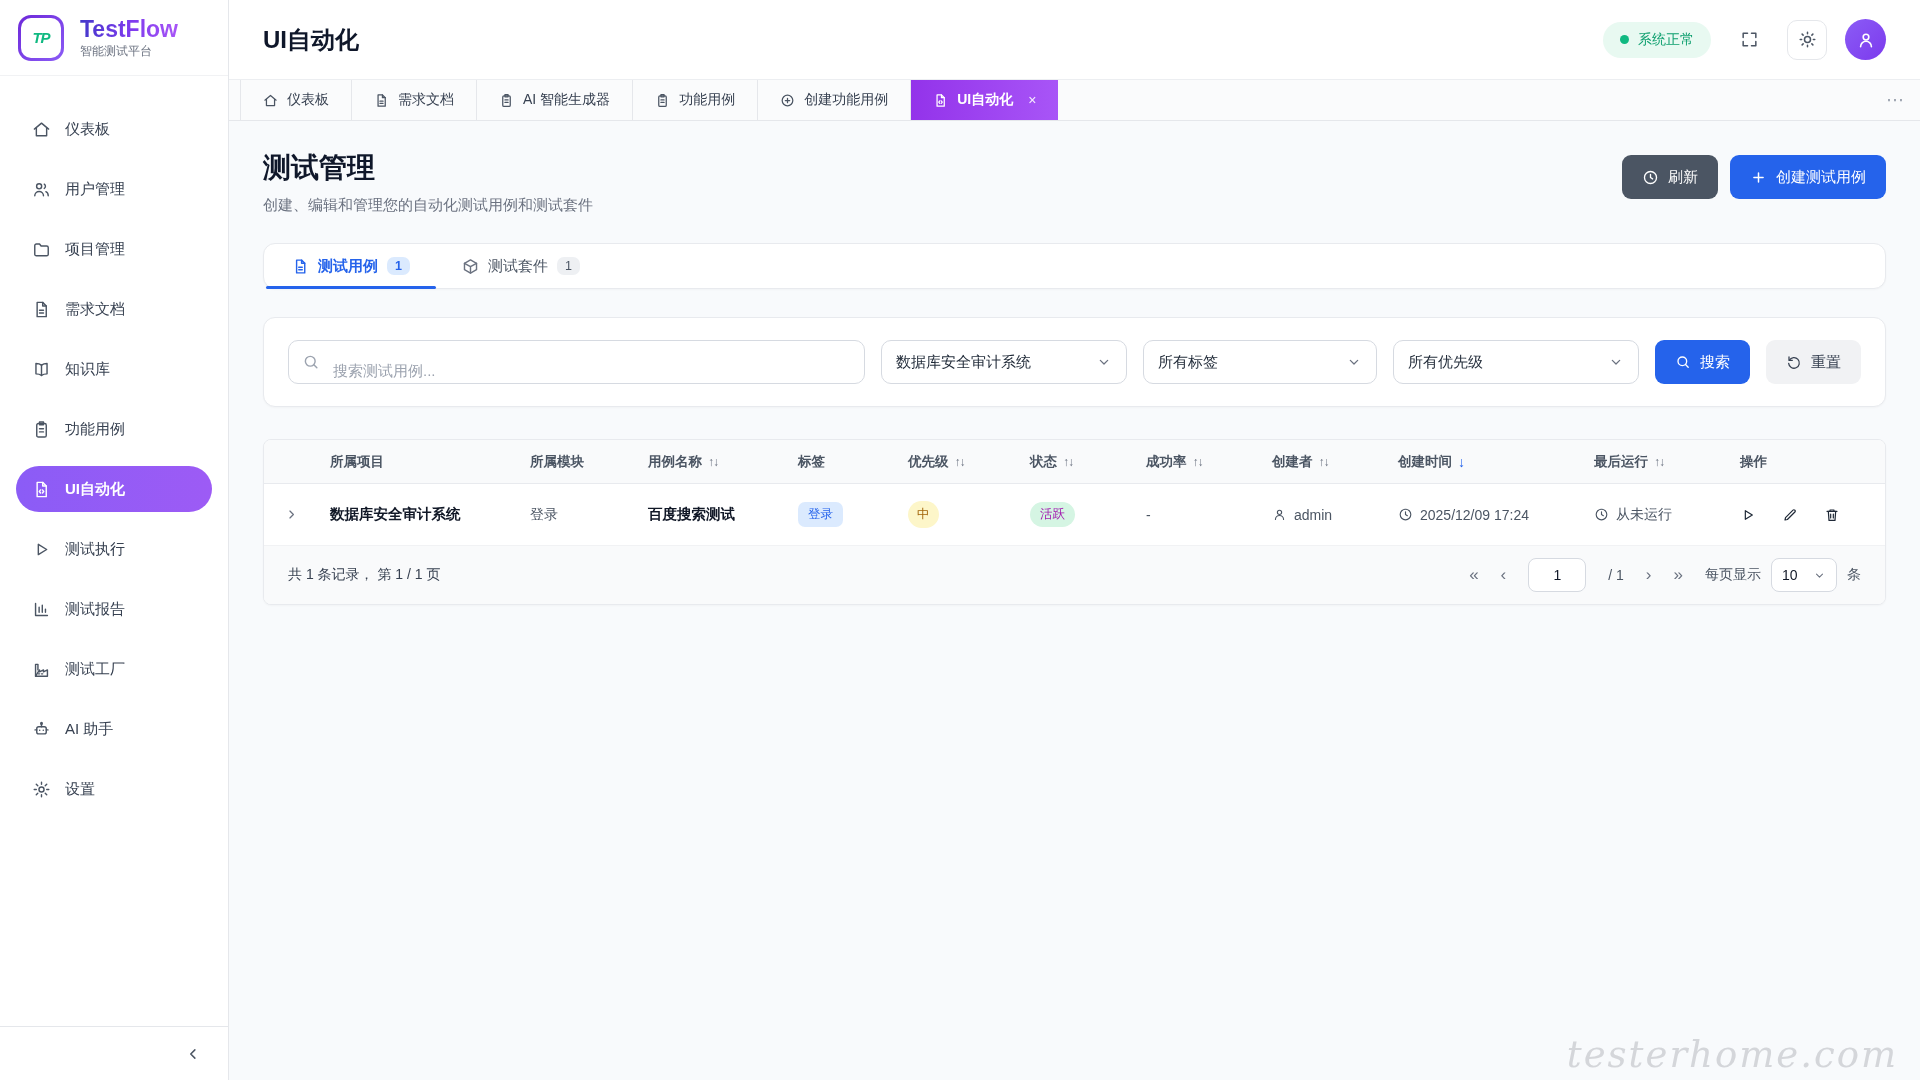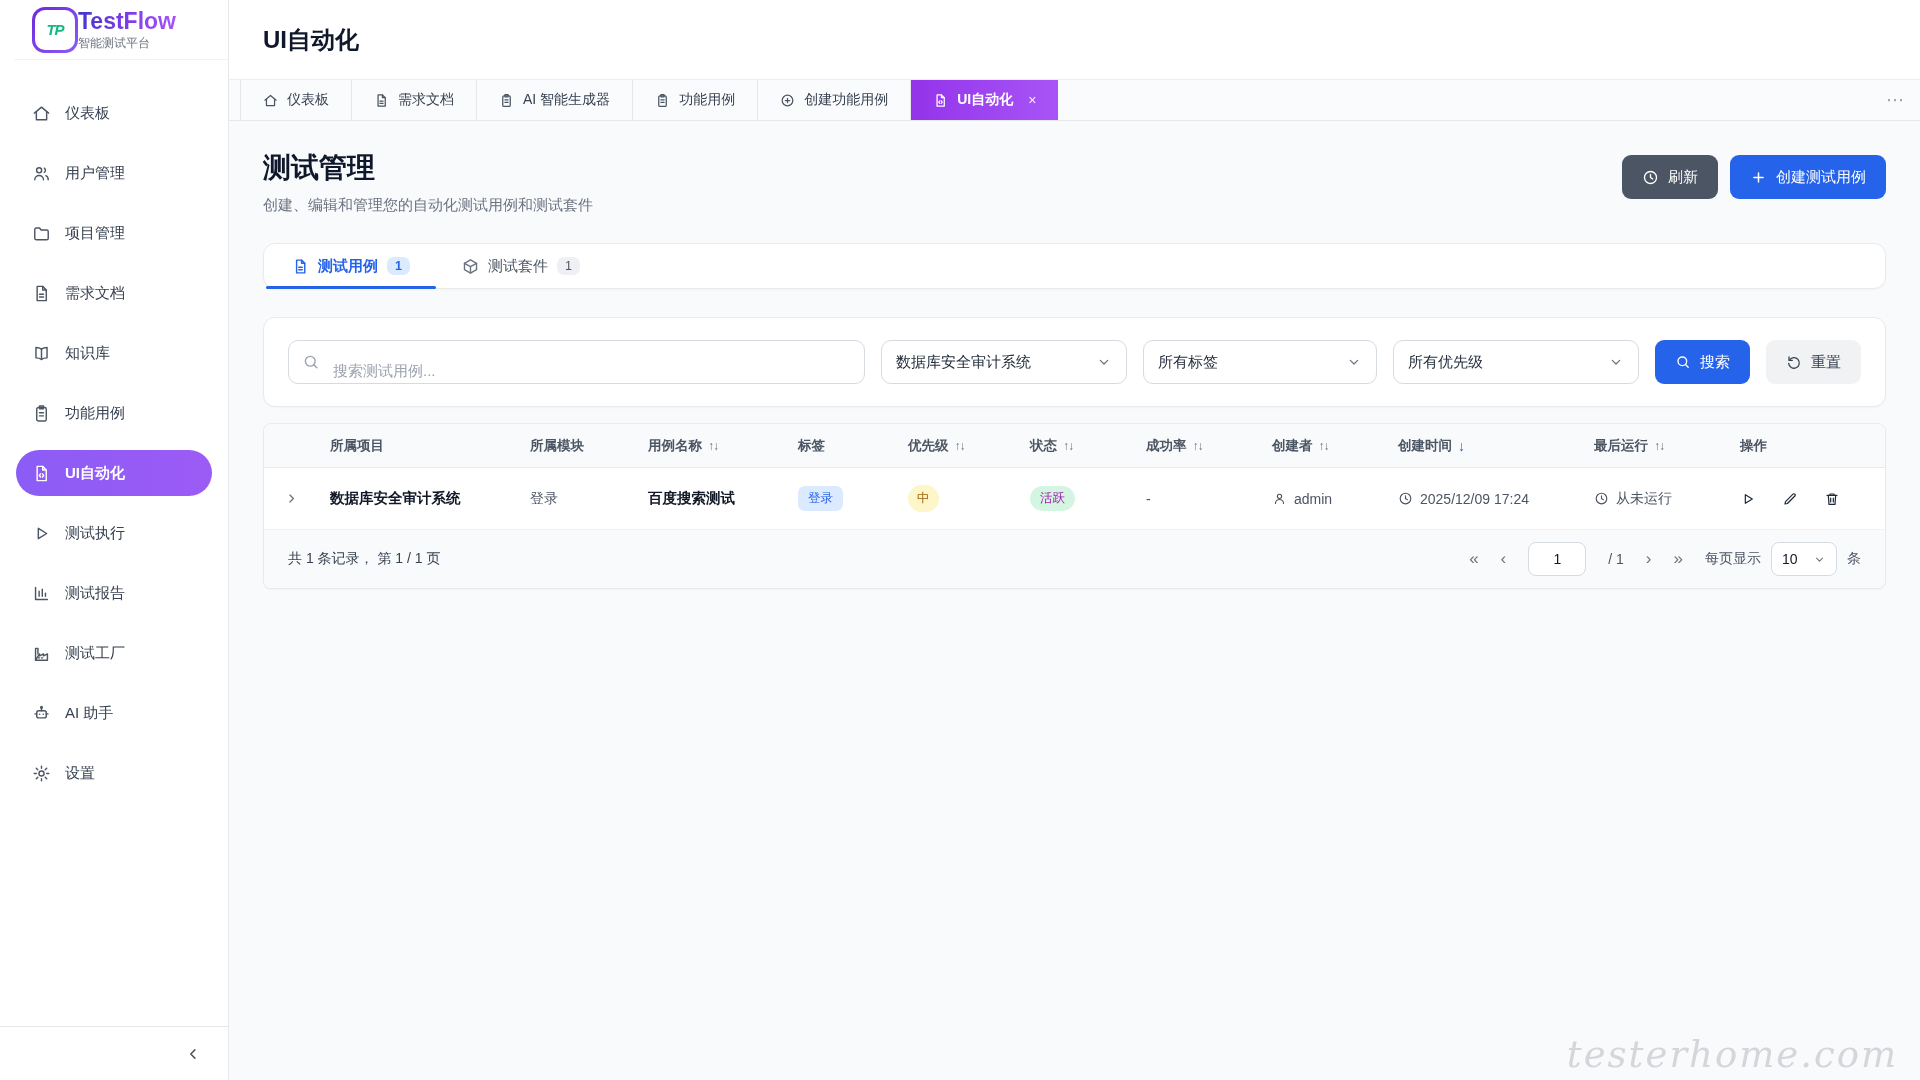--- a/index.html
+++ b/index.html
@@ -4,22 +4,22 @@
 <style>
   * { margin:0; padding:0; box-sizing:border-box; }
   html,body { width:1920px; height:1080px; overflow:hidden;
     font-family:"Liberation Sans","DejaVu Sans",sans-serif; background:#fff; color:#111827; }
   svg { display:block; }
   .app { display:flex; width:100%; height:100%; }
 
   
   .sidebar { width:229px; min-width:229px; height:100%; background:#fff;
     border-right:1px solid #e5e7eb; display:flex; flex-direction:column; position:relative; }
-  .brand { height:60px; display:flex; align-items:center; gap:0; padding:0 18px;
-    border-bottom:1px solid #f1f2f4;margin-left:14px; }
+  .brand { height:76px; display:flex; align-items:center; gap:16px; padding:0 18px;
+    border-bottom:1px solid #f1f2f4; }
   .logo-badge { width:46px; height:46px; border-radius:13px;
     background:linear-gradient(135deg,#6d28d9,#8b5cf6); padding:3px; flex:none; }
   .logo-inner { width:100%; height:100%; border-radius:10px; background:#fff;
     display:flex; align-items:center; justify-content:center;
     color:#10b981; font-weight:bold; font-style:italic; font-size:15px; letter-spacing:-1px; }
   .brand-text { line-height:1.15; }
   .brand-name { font-size:23px; font-weight:bold;
     background:linear-gradient(90deg,#4338ca,#7c3aed,#a855f7);
     -webkit-background-clip:text; background-clip:text; color:transparent; }
   .brand-sub { font-size:12px; color:#6b7280; margin-top:2px; }
@@ -97,21 +97,21 @@
     padding:16px 14px 0 44px; font-size:15px; color:#111827; outline:none;
     font-family:inherit; }
   .search-input::placeholder { color:#9ca3af; }
   .select { height:44px; border:1px solid #d6dae1; border-radius:10px; background:#fff;
     display:flex; align-items:center; justify-content:space-between; padding:0 14px;
     font-size:15px; color:#1f2937; cursor:pointer; }
   .select .ic { color:#6b7280; }
   .sel-project { width:246px; } .sel-tag { width:234px; } .sel-priority { width:246px; }
   .btn-reset { background:#f1f2f4; color:#374151; }
 
-  .table-card { margin-top:16px; background:#fff; border:1px solid #e8eaee; border-radius:8px;
+  .table-card { margin-top:32px; background:#fff; border:1px solid #e8eaee; border-radius:8px;
     overflow:hidden; box-shadow:0 1px 2px rgba(16,24,40,.03); }
   .tgrid { display:grid;
     grid-template-columns:56px 200px 118px 150px 110px 122px 116px 126px 126px 196px 146px 1fr;
     align-items:center; }
   .thead { background:#f9fafb; border-bottom:1px solid #e8eaee; height:44px; }
   .th { font-size:13.5px; color:#4b5563; font-weight:bold; padding:0 10px;
     display:flex; align-items:center; gap:6px; white-space:nowrap; }
   .sort-glyph { font-size:12px; color:#6b7280; letter-spacing:-1px; cursor:pointer; }
   .sort-desc { font-size:14px; color:#2563eb; font-weight:bold; cursor:pointer; }
   .trow { height:62px; border-bottom:1px solid #f1f2f4; }
@@ -282,20 +282,49 @@
             <path d="m14.5 6.5-5.5 5.5 5.5 5.5"></path>
           </svg>
         </span>
     </div>
   </aside>
 
   <div class="main-col">
 
     <header class="topbar">
       <div class="topbar-title">UI自动化</div>
+      <div class="topbar-right">
+        <div class="status-pill">
+          <span class="status-dot"></span>
+          <span>系统正常</span>
+        </div>
+        <div class="iconbtn">
+          <span>
+              <svg width="19" height="19" viewBox="0 0 24 24" fill="none" stroke="currentColor" stroke-width="1.9" stroke-linecap="round" stroke-linejoin="round">
+                <path d="M4 9.5V4h5.5M14.5 4H20v5.5M20 14.5V20h-5.5M9.5 20H4v-5.5"></path>
+              </svg>
+            </span>
+        </div>
+        <div class="iconbtn boxed">
+          <span>
+              <svg width="19" height="19" viewBox="0 0 24 24" fill="none" stroke="currentColor" stroke-width="1.9" stroke-linecap="round" stroke-linejoin="round">
+                <circle cx="12" cy="12" r="3.8"></circle>
+                <path d="M12 2.8v1.8M12 19.4v1.8M2.8 12h1.8M19.4 12h1.8M5.2 5.2l1.3 1.3M17.5 17.5l1.3 1.3M18.8 5.2l-1.3 1.3M6.5 17.5l-1.3 1.3"></path>
+              </svg>
+            </span>
+        </div>
+        <div class="avatar">
+          <span>
+              <svg width="20" height="20" viewBox="0 0 24 24" fill="none" stroke="currentColor" stroke-width="1.9" stroke-linecap="round" stroke-linejoin="round">
+                <circle cx="12" cy="8.5" r="3.4"></circle>
+                <path d="M5.5 20c0-3.6 2.9-6.5 6.5-6.5s6.5 2.9 6.5 6.5"></path>
+              </svg>
+            </span>
+        </div>
+      </div>
     </header>
 
     <div class="tabbar">
       <div class="wtab">
         <span class="ic">
             <svg width="15" height="15" viewBox="0 0 24 24" fill="none" stroke="currentColor" stroke-width="2" stroke-linecap="round" stroke-linejoin="round">
               <path d="M3 11.5 12 4l9 7.5"></path>
               <path d="M5.5 10v10h13V10"></path>
             </svg>
           </span>

